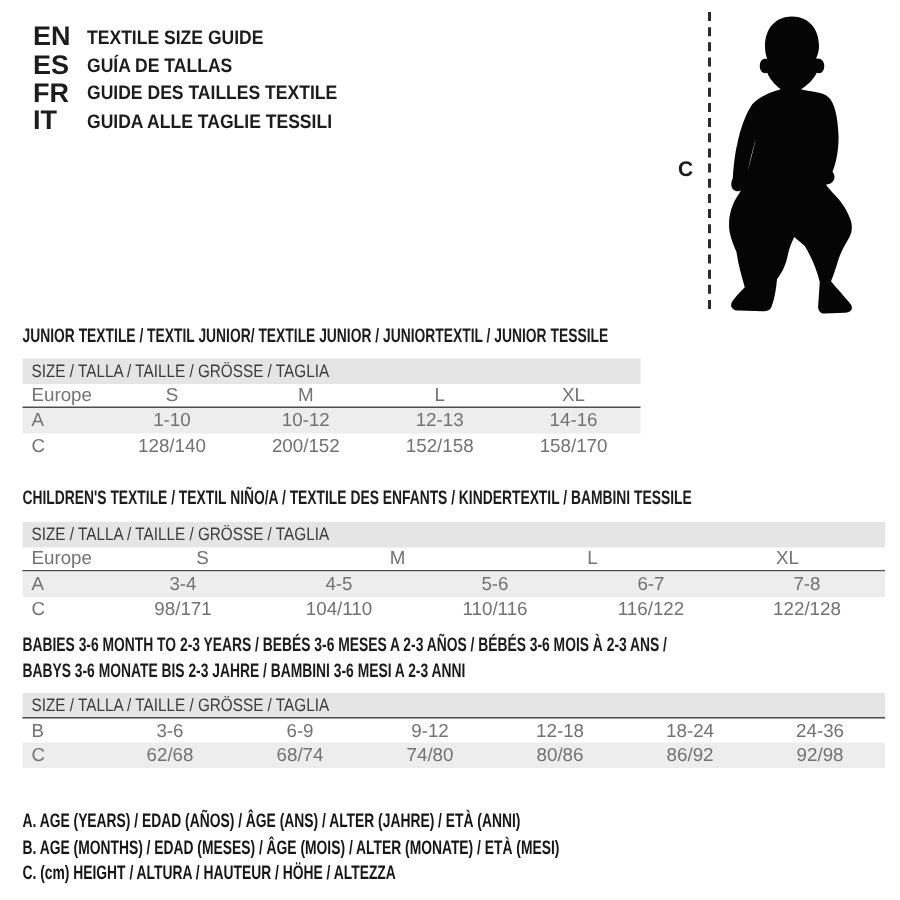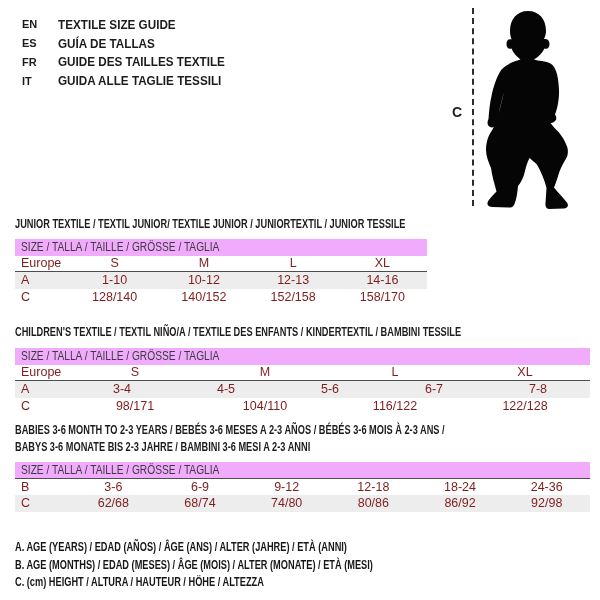--- a/index.html
+++ b/index.html
@@ -3,39 +3,39 @@
 <meta charset="utf-8">
 <style>
   html,body{margin:0;padding:0;background:#fff;}
   .page{
     position:relative;width:600px;height:600px;background:#ffffff;overflow:hidden;
     font-family:"Liberation Sans",sans-serif;color:#1c1c1c;
   }
   
   .lang{position:absolute;left:22px;top:15px;}
   .lang-row{display:flex;height:18.8px;align-items:center;}
-  .lang-code{width:36px;font-weight:bold;font-size:11px;flex:0 0 36px;}
+  .lang-code{width:36px;font-weight:bold;font-size:18px;flex:0 0 36px;}
   .lang-label{font-weight:bold;font-size:13px;white-space:nowrap;
               transform:scaleX(.9);transform-origin:0 50%;}
   
   .measure-line{position:absolute;left:472px;top:8px;height:198px;width:0;
                 border-left:2px dashed #2b2b2b;}
   .c-label{position:absolute;left:452px;top:104px;font-size:14px;font-weight:bold;}
   .sil{position:absolute;left:482px;top:6px;}
   
   .tbl-title{position:absolute;left:15px;font-size:13px;font-weight:bold;
              white-space:nowrap;line-height:16.5px;
              transform:scaleX(.71);transform-origin:0 0;}
   
   .size-table{position:absolute;left:15px;}
-  .band{height:16.5px;background:#f0abfc;display:flex;align-items:center;
+  .band{height:16.5px;background:#e5e5e5;display:flex;align-items:center;
         padding-left:6px;font-size:12px;color:#3c3c3c;box-sizing:border-box;}
   .band .band-text{transform:scaleX(.85);transform-origin:0 50%;white-space:nowrap;}
   .band.ruled{border-bottom:1px solid #4d4d4d;}
-  .trow{display:flex;height:16.5px;align-items:center;font-size:12.5px;color:#7f1d1d;
+  .trow{display:flex;height:16.5px;align-items:center;font-size:12.5px;color:#737373;
         box-sizing:border-box;}
   .trow.alt{background:#ededed;}
   .trow.ruled{border-bottom:1px solid #4d4d4d;}
   .tlabel{width:55px;flex:0 0 55px;padding-left:6px;box-sizing:border-box;}
   .tcell{flex:1;text-align:center;}
   
   .legend{position:absolute;left:15px;top:538px;}
   .legend-line{font-size:13px;font-weight:bold;line-height:17.6px;white-space:nowrap;
                transform:scaleX(.71);transform-origin:0 50%;color:#161616;}
 </style>
@@ -128,21 +128,21 @@
     <div class="trow alt">
       <div class="tlabel">A</div>
       <div class="tcell">1-10</div>
       <div class="tcell">10-12</div>
       <div class="tcell">12-13</div>
       <div class="tcell">14-16</div>
     </div>
     <div class="trow">
       <div class="tlabel">C</div>
       <div class="tcell">128/140</div>
-      <div class="tcell">140/152</div>
+      <div class="tcell">200/152</div>
       <div class="tcell">152/158</div>
       <div class="tcell">158/170</div>
     </div>
   </div>
 
   <div class="tbl-title" style="top:324px">CHILDREN'S TEXTILE / TEXTIL NIÑO/A / TEXTILE DES ENFANTS / KINDERTEXTIL / BAMBINI TESSILE</div>
   <div class="size-table" style="top:348px;width:575px">
     <div class="band">
       <span class="band-text">SIZE / TALLA / TAILLE / GRÖSSE / TAGLIA</span>
     </div>
@@ -158,20 +158,21 @@
       <div class="tcell">3-4</div>
       <div class="tcell">4-5</div>
       <div class="tcell">5-6</div>
       <div class="tcell">6-7</div>
       <div class="tcell">7-8</div>
     </div>
     <div class="trow">
       <div class="tlabel">C</div>
       <div class="tcell">98/171</div>
       <div class="tcell">104/110</div>
+      <div class="tcell">110/116</div>
       <div class="tcell">116/122</div>
       <div class="tcell">122/128</div>
     </div>
   </div>
 
   <div class="tbl-title" style="top:422px">
     <div>BABIES 3-6 MONTH TO 2-3 YEARS / BEBÉS 3-6 MESES A 2-3 AÑOS / BÉBÉS 3-6 MOIS À 2-3 ANS /</div>
     <div>BABYS 3-6 MONATE BIS 2-3 JAHRE / BAMBINI 3-6 MESI A 2-3 ANNI</div>
   </div>
   <div class="size-table" style="top:462px;width:575px">

